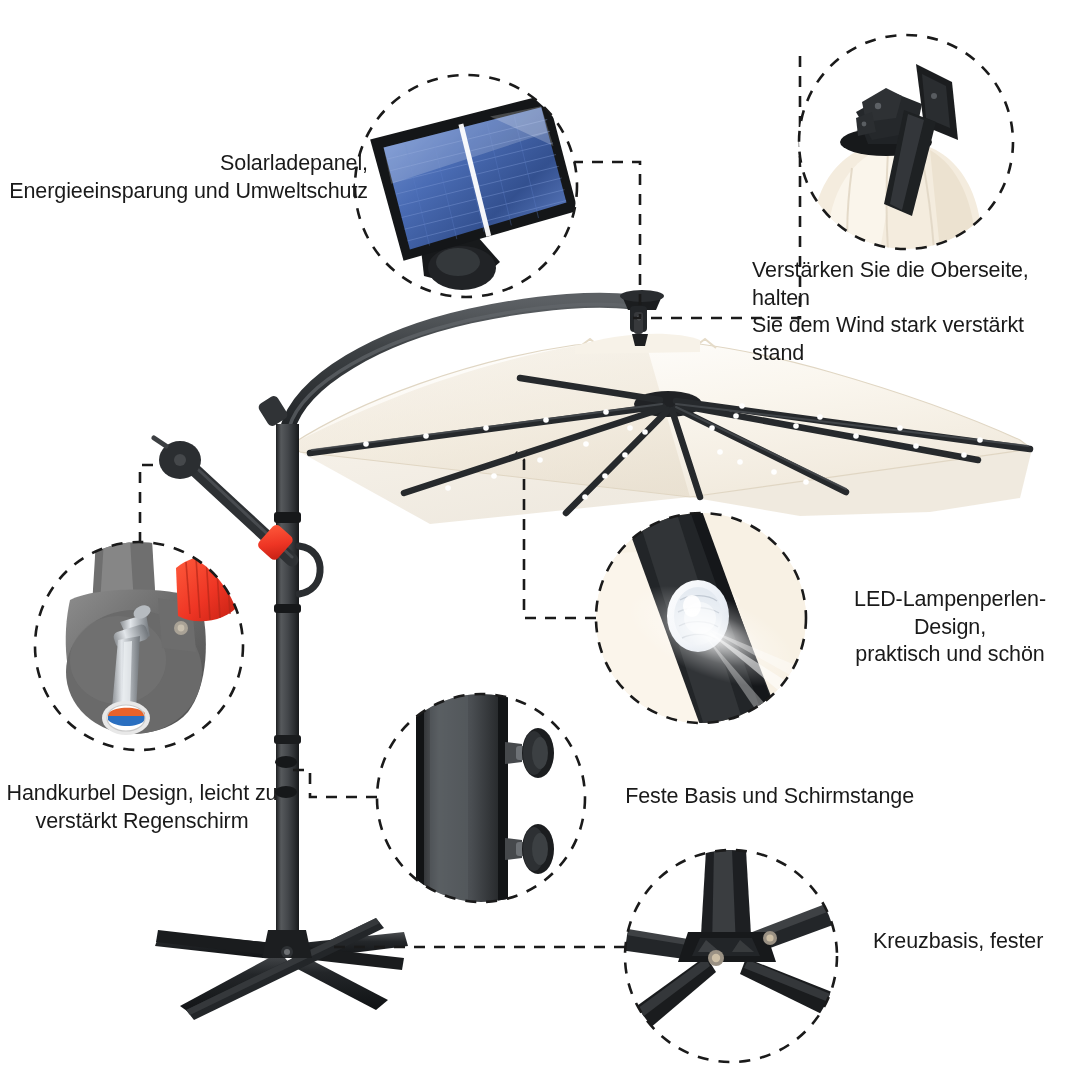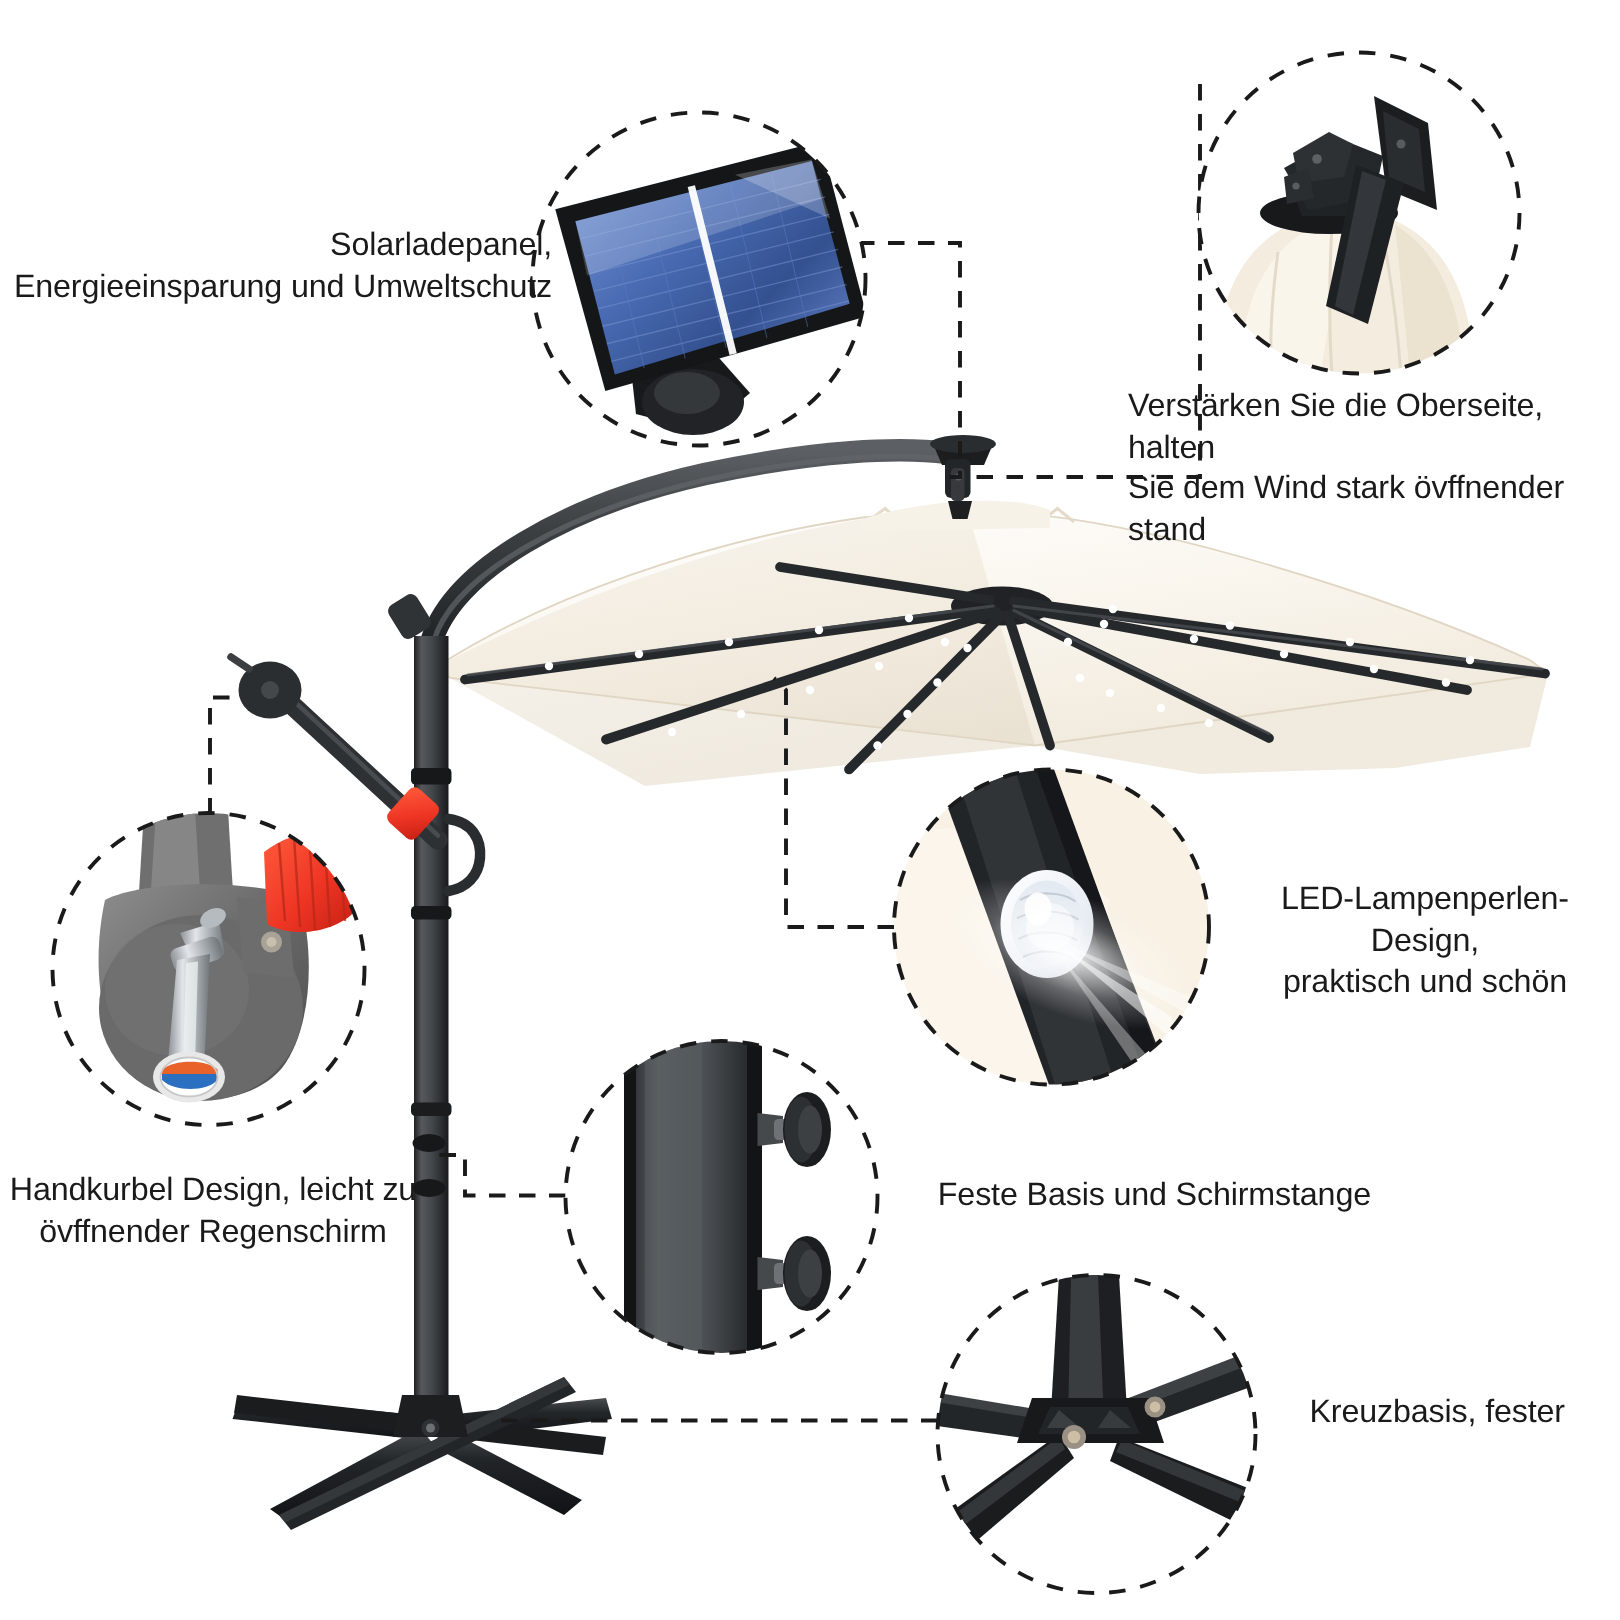--- a/index.html
+++ b/index.html
@@ -484,21 +484,21 @@
         <circle cx="770" cy="938" r="7" fill="#9a9184"></circle>
         <circle cx="770" cy="938" r="3.6" fill="#cdbfa6"></circle>
       </g>
       <circle cx="731" cy="956" r="106" fill="none" stroke="#1a1a1a" stroke-width="2.6" stroke-dasharray="11 10"></circle>
     </g>
   </svg>
 
   <div class="callout-label lbl-solar">Solarladepanel,
 Energieeinsparung und Umweltschutz</div>
   <div class="callout-label lbl-top">Verstärken Sie die Oberseite, halten
-Sie dem Wind stark övffnender stand</div>
+Sie dem Wind stark verstärkt stand</div>
   <div class="callout-label lbl-led">LED-Lampenperlen-Design,
 praktisch und schön</div>
   <div class="callout-label lbl-crank">Handkurbel Design, leicht zu
-övffnender Regenschirm</div>
+verstärkt Regenschirm</div>
   <div class="callout-label lbl-base">Feste Basis und Schirmstange</div>
   <div class="callout-label lbl-cross">Kreuzbasis, fester</div>
 
 </div>
 
 </body></html>

